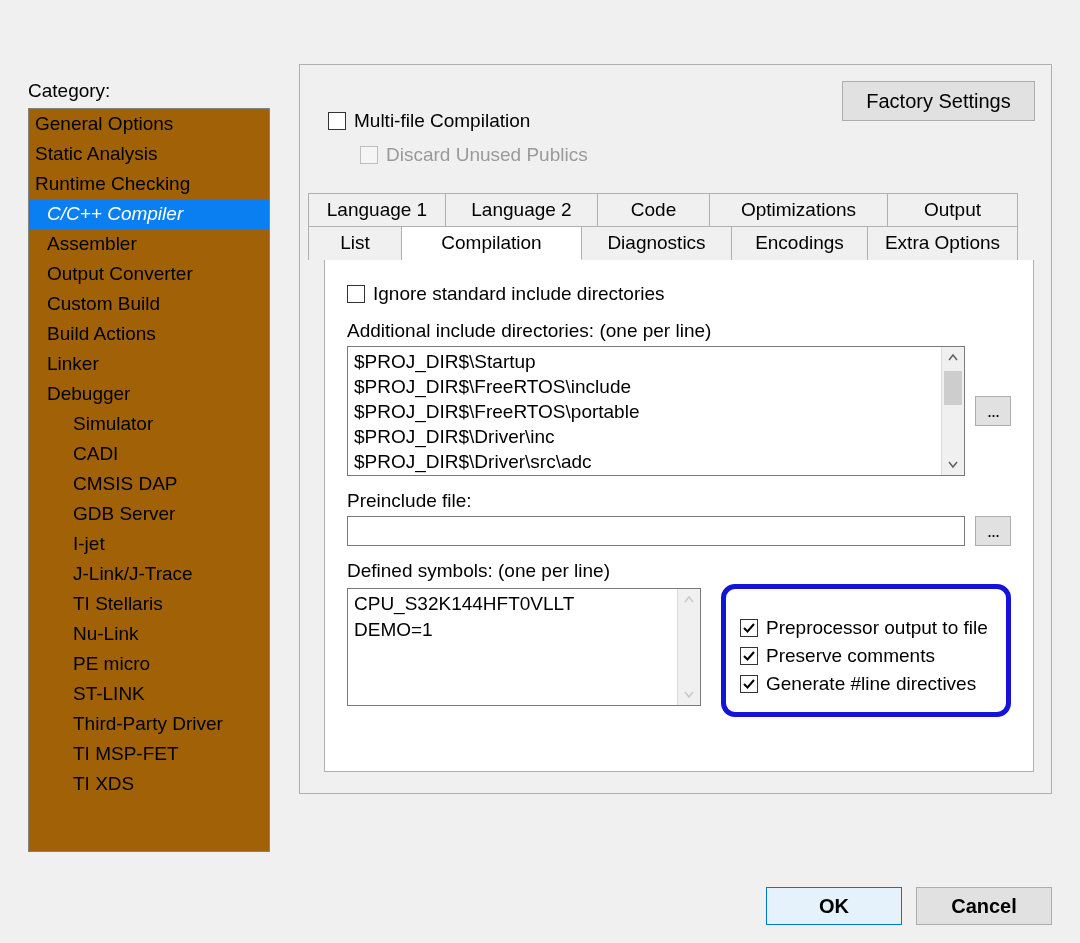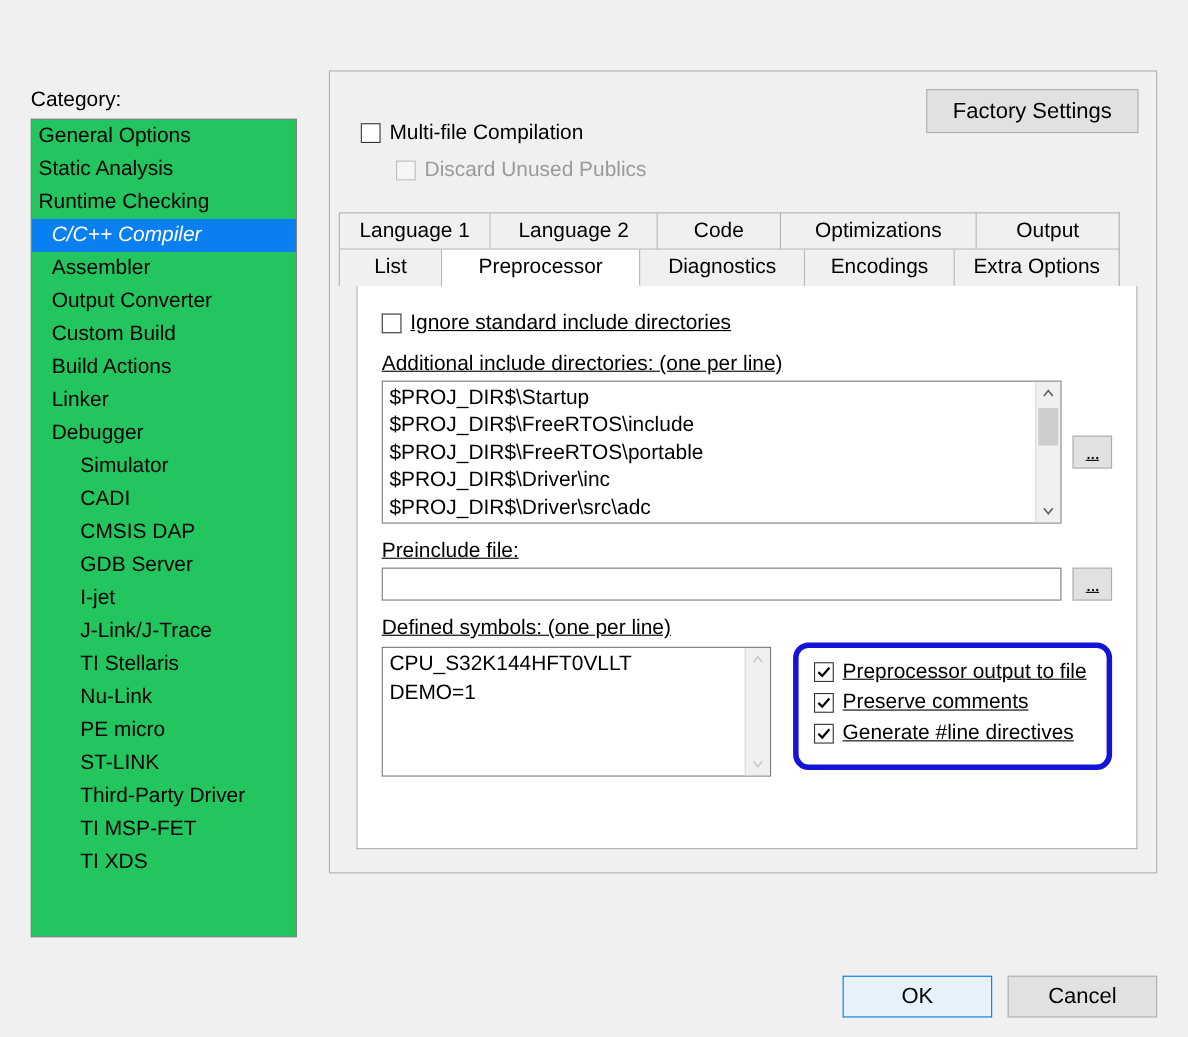--- a/index.html
+++ b/index.html
@@ -25,21 +25,21 @@
     left: 28px;
     top: 80px;
     font-size: 19px;
   }
   .category-list {
     position: absolute;
     left: 28px;
     top: 108px;
     width: 242px;
     height: 744px;
-    background: #22c55e;
+    background: #a16207;
     border: 1px solid #828282;
     box-sizing: border-box;
     overflow: hidden;
   }
   .cat-item {
     padding: 2px 6px 2px 6px;
     line-height: 26px;
     white-space: nowrap;
     cursor: default;
   }
@@ -160,21 +160,20 @@
     position: absolute;
     left: 24px;
     top: 195px;
     width: 710px;
     height: 512px;
     border: 1px solid #b0b0b0;
     border-top: none;
     background: #fff;
     box-sizing: border-box;
     padding: 22px 22px 18px 22px;
-    text-decoration: underline;
   }
 
   .section-label {
     margin: 14px 0 4px 0;
   }
 
   .textarea-wrap {
     position: relative;
     display: flex;
     gap: 10px;
@@ -255,34 +254,35 @@
   }
   .defined-box {
     width: 318px;
     height: 118px;
   }
   .defined-box.fake-textarea .content { line-height: 26px; }
 
   .highlight-box {
     border: 5px solid #1414d8;
     border-radius: 14px;
-    padding: 6px 14px 12px 14px;
+    padding: 23px 14px 12px 14px;
     margin-top: -4px;
     width: 290px;
     box-sizing: border-box;
   }
   .highlight-box .checkbox-row { margin: 4px 0; }
   .highlight-box .indent { }
 
   .bottom-buttons {
     position: absolute;
     right: 28px;
     bottom: 18px;
     display: flex;
     gap: 14px;
+    font-weight: bold;
   }
   .bottom-buttons .std-btn {
     width: 136px;
     height: 38px;
   }
 </style>
 </head>
 <body>
 
 <div class="dialog">
@@ -334,21 +334,21 @@
     <div class="tabs">
       <div class="tabrow top" id="tabrow1">
           <div class="tab" style="width: 138px;">Language 1</div>
           <div class="tab" style="width: 152px;">Language 2</div>
           <div class="tab" style="width: 112px;">Code</div>
           <div class="tab" style="width: 178px;">Optimizations</div>
           <div class="tab" style="width: 130px;">Output</div>
         </div>
       <div class="tabrow" id="tabrow2">
           <div class="tab" style="width: 94px;">List</div>
-          <div class="tab active" style="width: 180px;">Preprocessor</div>
+          <div class="tab active" style="width: 180px;">Compilation</div>
           <div class="tab" style="width: 150px;">Diagnostics</div>
           <div class="tab" style="width: 136px;">Encodings</div>
           <div class="tab" style="width: 150px;">Extra Options</div>
         </div>
     </div>
 
     <div class="tab-body">
 
       <div class="checkbox-row">
         <span class="checkbox-box"></span>

